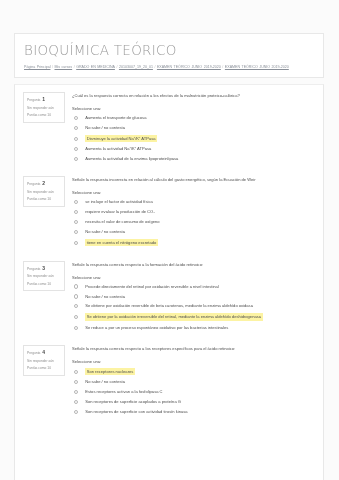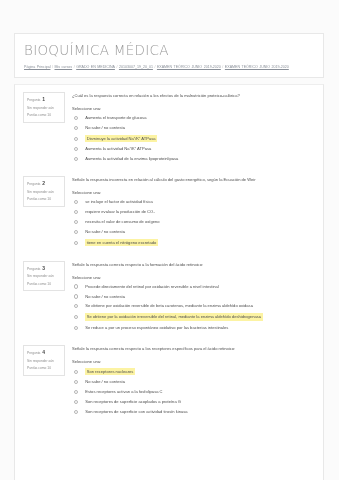--- a/index.html
+++ b/index.html
@@ -130,21 +130,21 @@
     background: #fcf3a3;
     padding: 0.8px 1.5px;
   }
 </style>
 </head>
 <body>
 
 <div class="page">
 
   <div class="card header-card">
-    <h1 class="page-title">BIOQUÍMICA MÉDICA</h1>
+    <h1 class="page-title">BIOQUÍMICA TEÓRICO</h1>
     <div class="breadcrumb"><span class="crumb">Página Principal</span><span class="crumb-sep">/</span><span class="crumb">Mis cursos</span><span class="crumb-sep">/</span><span class="crumb">GRADO EN MEDICINA</span><span class="crumb-sep">/</span><span class="crumb">20103007_19_20_01</span><span class="crumb-sep">/</span><span class="crumb">EXAMEN TEÓRICO JUNIO 2019-2020</span><span class="crumb-sep">/</span><span class="crumb">EXAMEN TEÓRICO JUNIO 2019-2020</span></div>
   </div>
 
   <div class="body-card">
     <div>
         <div class="question">
           <div class="q-info">
             <div class="q-info-line">Pregunta <span class="q-num">1</span></div>
             <div class="q-info-line">Sin responder aún</div>
             <div class="q-info-line">Puntúa como 10</div>

